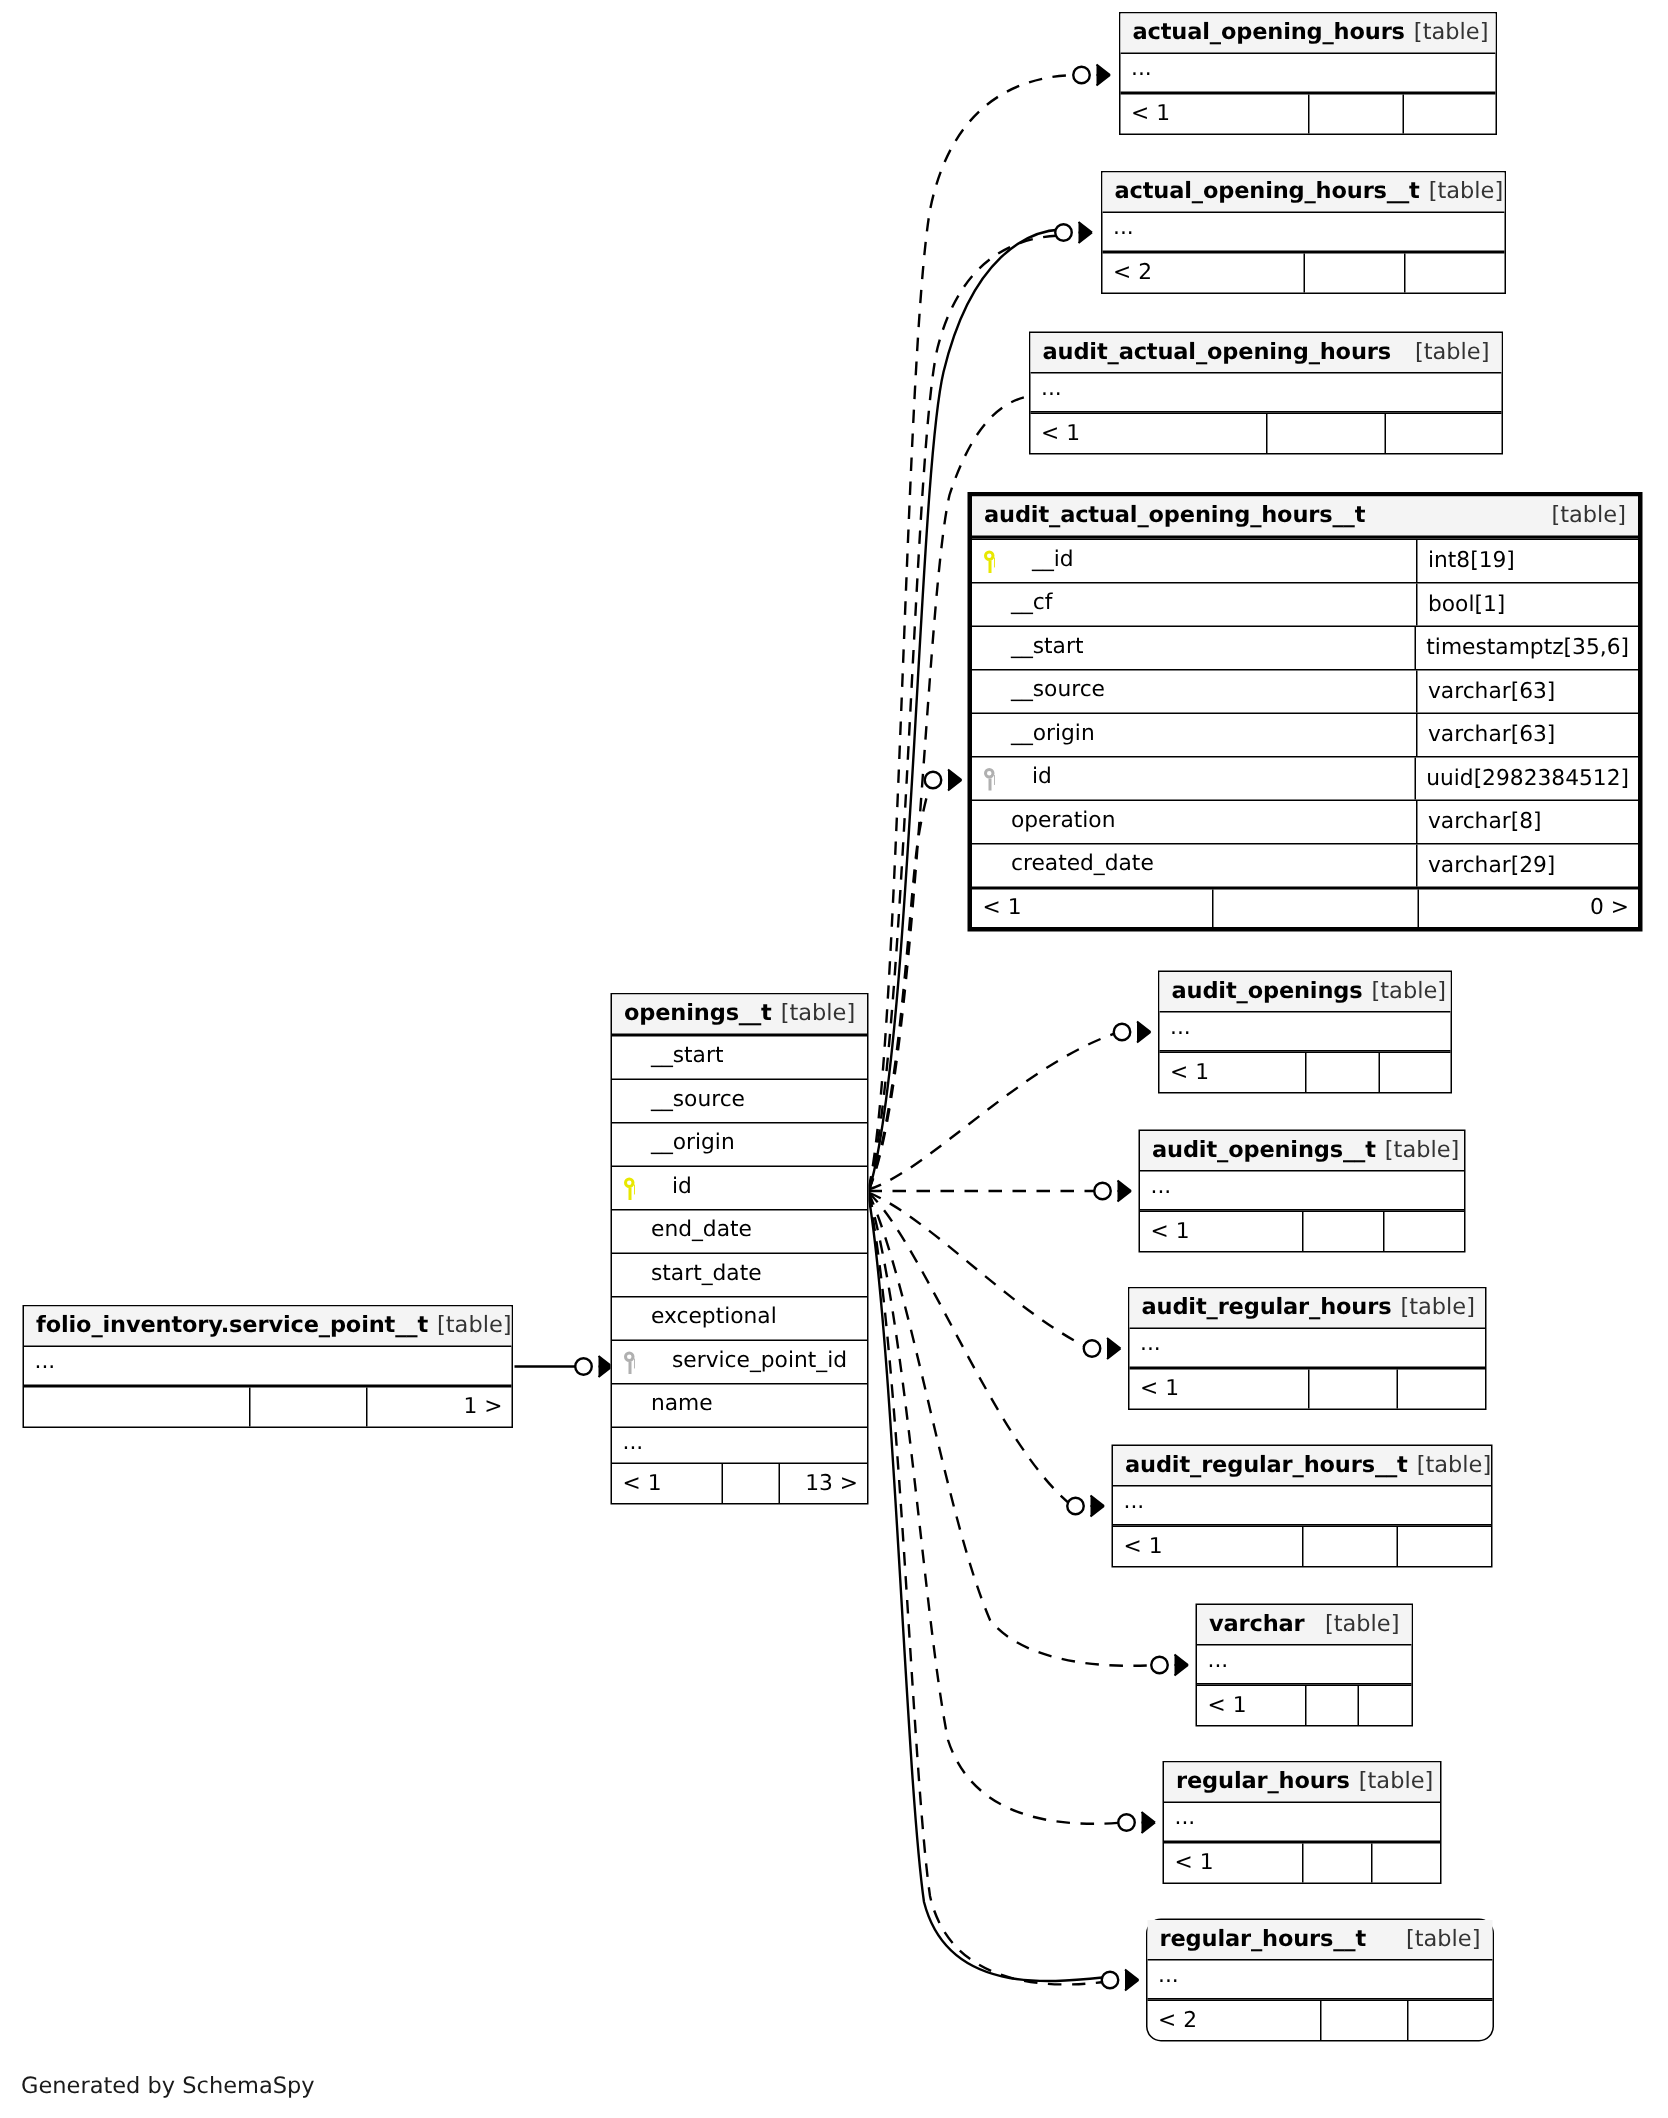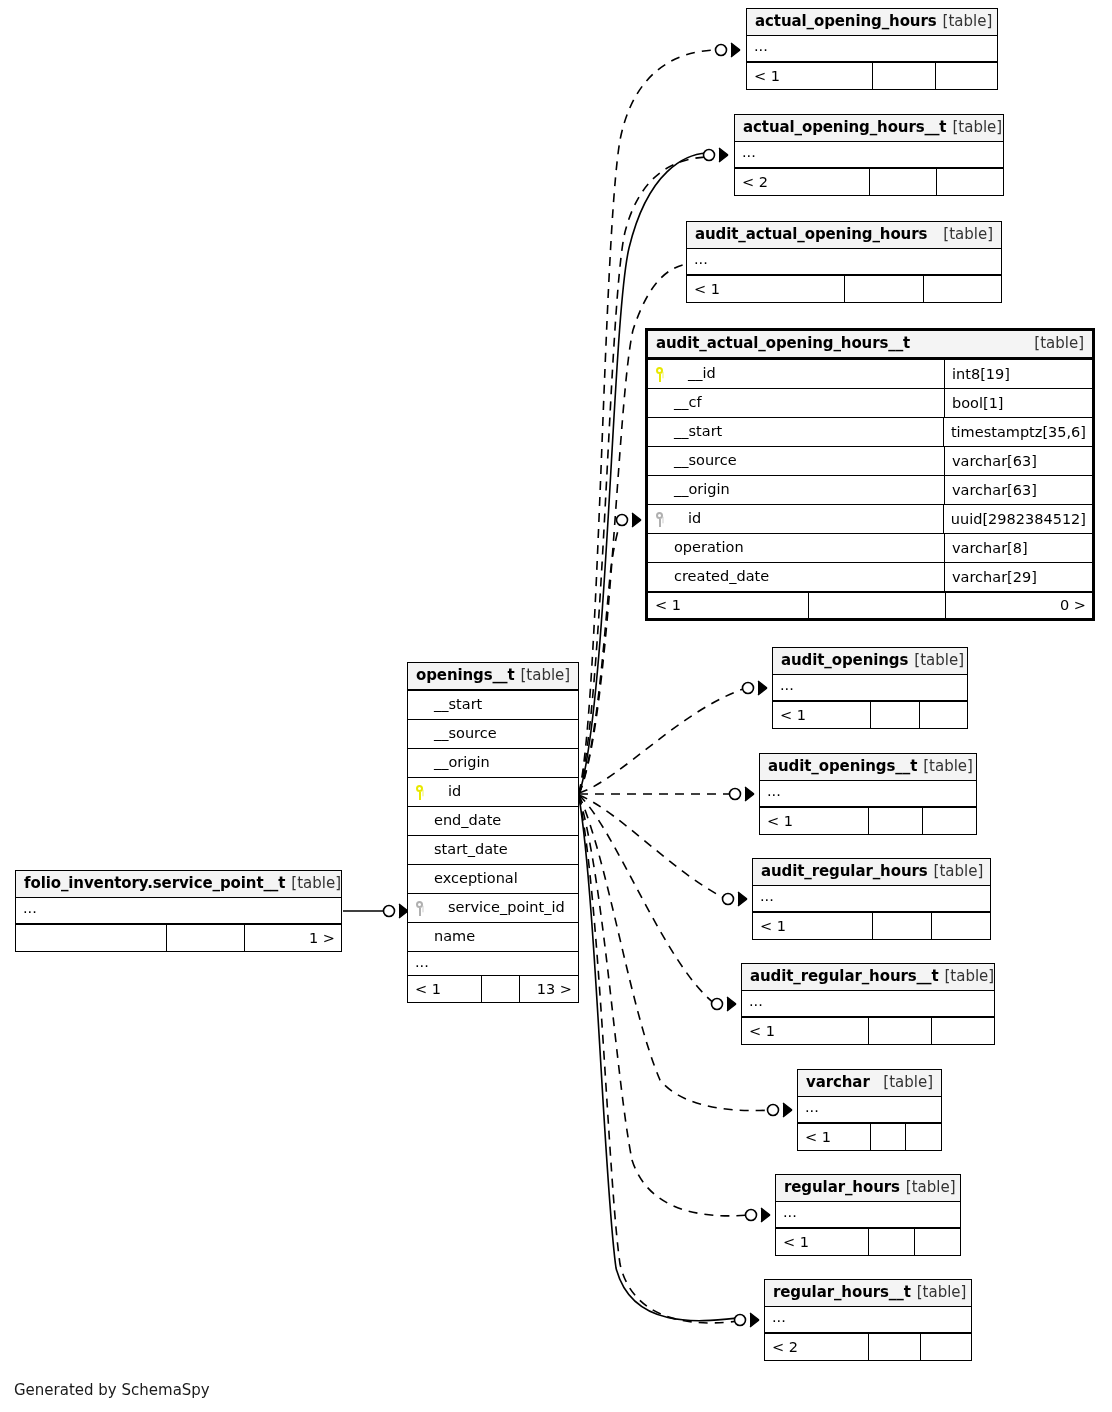--- a/index.html
+++ b/index.html
@@ -413,21 +413,21 @@
       <span class="ttype">[table]</span>
     </div>
     <div class="dots">...</div>
     <div class="tfoot">
       <div class="fcell l" style="width:50%">&lt; 1</div>
       <div class="fcell m"></div>
       <div class="fcell r" style="width:25%"></div>
     </div>
   </div>
 
-  <div class="tbl stub" style="left:764px;top:1279px;width:208px;">
+  <div class="tbl stub" style="left:764px;top:1279px;width:232px;border-radius:10px;">
     <div class="thead">
       <span class="tname">regular_hours__t</span>
       <span class="ttype">[table]</span>
     </div>
     <div class="dots">...</div>
     <div class="tfoot">
       <div class="fcell l" style="width:50%">&lt; 2</div>
       <div class="fcell m"></div>
       <div class="fcell r" style="width:25%"></div>
     </div>

